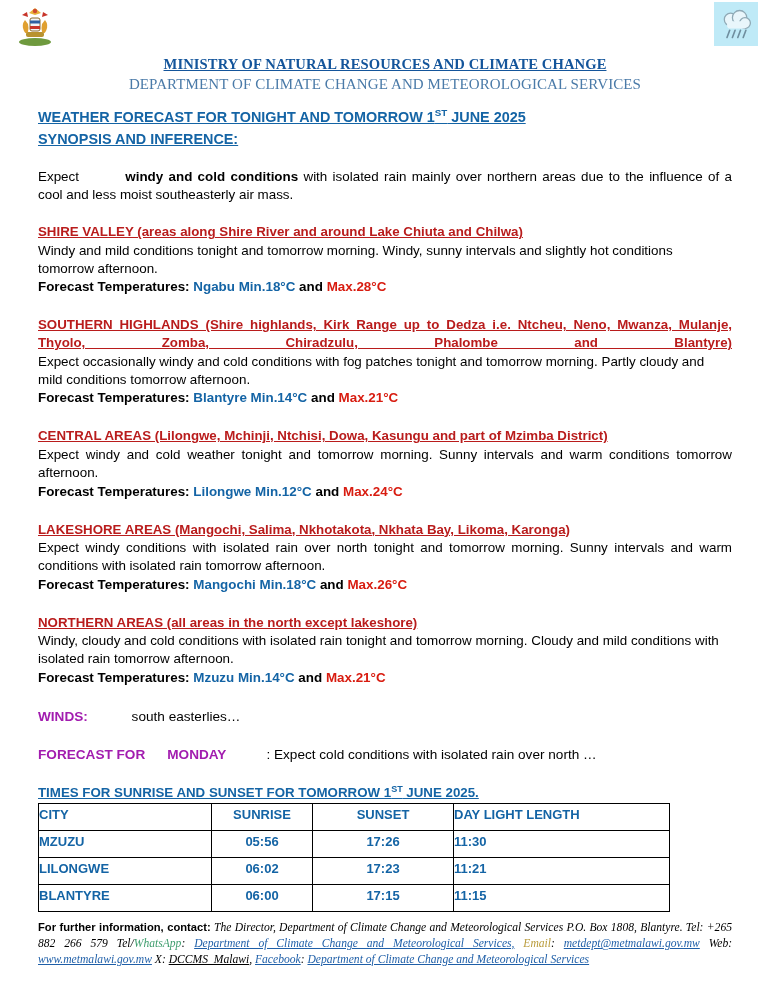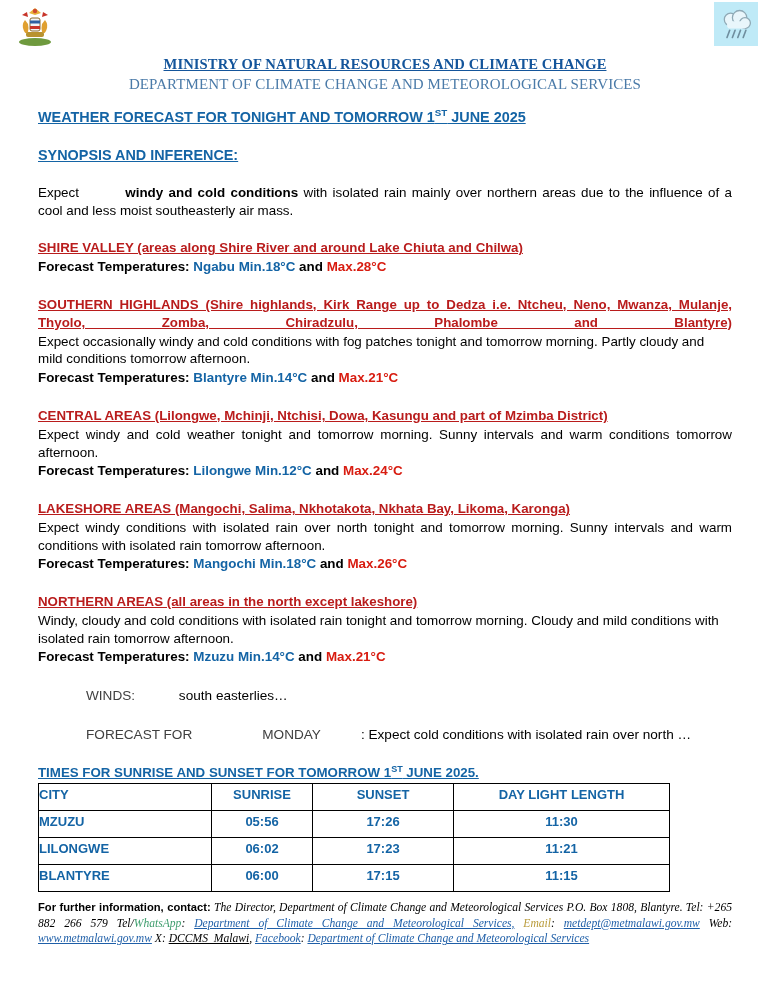--- a/index.html
+++ b/index.html
@@ -68,21 +68,21 @@
 
   
   .doc-heading {
     font-size: 14.4px;
     font-weight: bold;
     color: #1464a5;
     text-decoration: underline;
     margin-top: 14px;
     line-height: 1.42;
   }
-  .doc-heading.tight { margin-top: 18px; }
+  .doc-heading.tight { margin-top: 2px; }
 
   .section-heading {
     font-size: 13.3px;
     font-weight: bold;
     color: #b91c1c;
     text-decoration: underline;
     line-height: 1.34;
     margin-top: 20px;
   }
   .section-heading.justify {
@@ -113,23 +113,22 @@
   .t-max { color: #d81c10; font-weight: bold; }
 
   .synopsis-para { margin-top: 18px; }
 
   .simple-line {
     font-size: 13.6px;
     margin-top: 21px;
     line-height: 1.3;
   }
   .simple-line .k {
-    color: #404040;
-    font-weight: normal;
-    margin-left: 48px;
+    color: #a21caf;
+    font-weight: bold;
   }
   .simple-line .v { color: #000000; margin-left: 40px; }
   .gap-wide { display: inline-block; width: 22px; }
 
   .table-heading {
     font-size: 13.3px;
     font-weight: bold;
     color: #1464a5;
     text-decoration: underline;
     margin-top: 21px;
@@ -148,21 +147,21 @@
     border: 1.6px solid #000000;
     font-size: 13px;
     font-weight: bold;
     color: #1464a5;
     padding: 2px 0 7px 0;
     height: 17px;
   }
   td.c-city { text-align: left; padding-left: 7px; width: 172px; }
   td.c-sunrise { text-align: center; width: 100px; }
   td.c-sunset { text-align: center; width: 140px; }
-  td.c-daylight { text-align: center; }
+  td.c-daylight { text-align: left; }
   tr.head td { color: #1464a5; }
 
   
   .footer {
     margin-top: 8px;
     font-family: "Liberation Serif", serif;
     font-style: italic;
     font-size: 11.6px;
     line-height: 1.36;
     color: #000000;
@@ -233,20 +232,21 @@
   <div class="doc-heading tight">SYNOPSIS AND INFERENCE:</div>
 
   <div class="body-text synopsis-para">
     <span>Expect </span><b>windy and cold conditions</b><span> with isolated rain mainly over northern areas due to the influence of a cool and less moist southeasterly air mass.</span>
   </div>
 
   <div>
 
     <div>
       <div class="section-heading">SHIRE VALLEY (areas along Shire River and around Lake Chiuta and Chilwa)</div>
+      <div class="body-text nojust">Windy and mild conditions tonight and tomorrow morning. Windy, sunny intervals and slightly hot conditions tomorrow afternoon.</div>
       <div class="temps">
         <span class="label">Forecast Temperatures: </span><span class="t-min">Ngabu Min.18°C</span><span class="t-and"> and </span><span class="t-max">Max.28°C</span>
       </div>
     </div>
 
     <div>
       <div class="section-heading justify">SOUTHERN HIGHLANDS (Shire highlands, Kirk Range up to Dedza i.e. Ntcheu, Neno, Mwanza, Mulanje, Thyolo, Zomba, Chiradzulu, Phalombe and Blantyre)</div>
       <div class="body-text nojust">Expect occasionally windy and cold conditions with fog patches tonight and tomorrow morning. Partly cloudy and mild conditions tomorrow afternoon.</div>
       <div class="temps">
         <span class="label">Forecast Temperatures: </span><span class="t-min">Blantyre Min.14°C</span><span class="t-and"> and </span><span class="t-max">Max.21°C</span>

